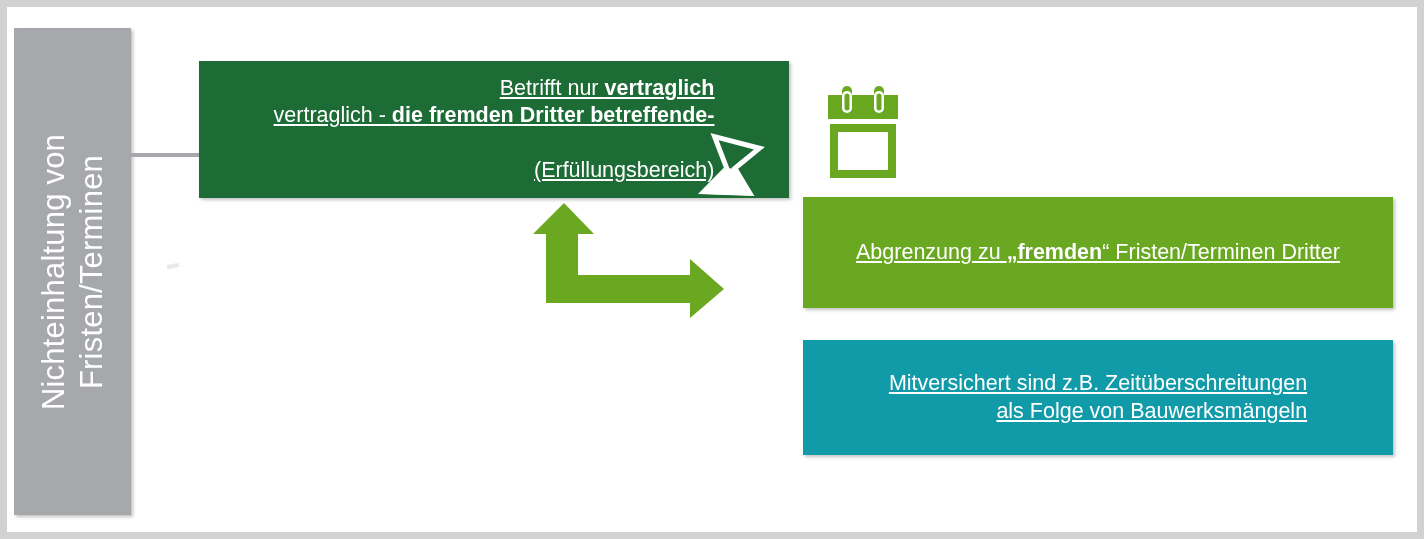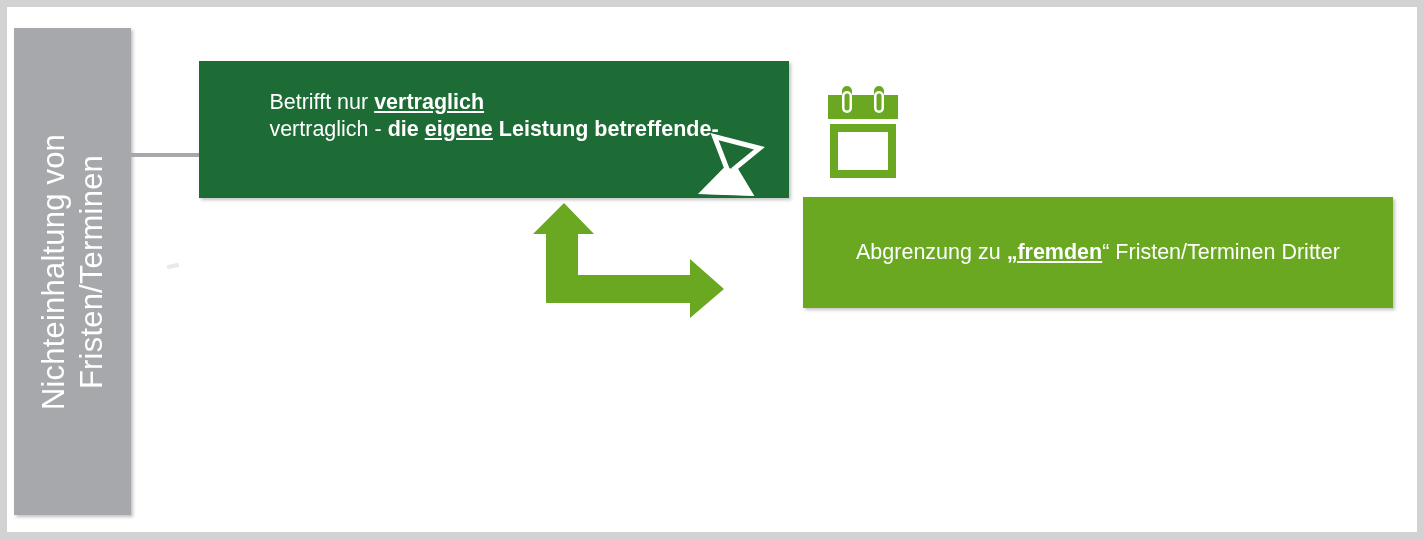--- a/index.html
+++ b/index.html
@@ -92,22 +92,23 @@
   .panel {
     position: absolute;
     box-sizing: border-box;
     display: flex;
     align-items: center;
     justify-content: center;
     color: #ffffff;
     box-shadow: 2px 2px 3px rgba(140,140,140,0.5);
   }
   .panel .txt {
-    text-align: left;
+    text-align: right;
     line-height: 1.26;
+    text-decoration: underline;
   }
   .panel u { text-decoration: underline; }
   .panel b { font-weight: bold; }
 
   
   #box-contract {
     left: 199px;
     top: 61px;
     width: 590px;
     height: 137px;
@@ -177,22 +178,23 @@
     </div>
   </div>
 
   <div class="connector"></div>
 
   <div class="artifact"></div>
 
   <div class="panel" id="box-contract">
     <div class="txt">
       <span>Betrifft nur </span><b><u>vertraglich</u></b><br>
-      <span>vertraglich  - </span><b><span>die </span><u>eigene</u><span> Leistung betreffende-</span></b><br>
+      <span>vertraglich  - </span><b><span>die </span><u>fremden</u><span> Dritter betreffende-</span></b><br>
       <br>
+      <span>(Erfüllungsbereich)</span>
     </div>
   </div>
 
   <div class="hourglass">
     <svg width="70" height="68" viewBox="0 0 70 68" xmlns="http://www.w3.org/2000/svg">
       <g transform="rotate(7 35 34)">
         <path d="M14 6 L60 12 L38 35 L56 58 L10 62 L30 36 Z" fill="none" stroke="#ffffff" stroke-width="5" stroke-linejoin="miter"></path>
         <path d="M12 64 L58 60 L56 58 L10 62 Z" fill="#ffffff"></path>
         <path d="M30 36 L38 35 L56 58 L10 62 Z" fill="#ffffff"></path>
       </g>
@@ -222,17 +224,23 @@
       <path d="M36 0 L66 31 L50 31 L50 72 L162 72 L162 56 L196 86 L162 115 L162 100 L18 100 L18 31 L5 31 Z" fill="#6aa821"></path>
     </svg>
   </div>
 
   <div class="panel" id="box-third-party">
     <div class="txt">
       <span>Abgrenzung zu </span><b><u>„fremden</u></b><span>“ Fristen/Terminen Dritter</span>
     </div>
   </div>
 
+  <div class="panel" id="box-covered">
+    <div class="txt">
+      <span>Mitversichert sind z.B. Zeitüberschreitungen</span><br>
+      <span>als Folge von Bauwerksmängeln</span>
+    </div>
+  </div>
 
   <div class="inner-frame"></div>
   <div class="outer-frame"></div>
 
 </div>
 
 </body></html>

